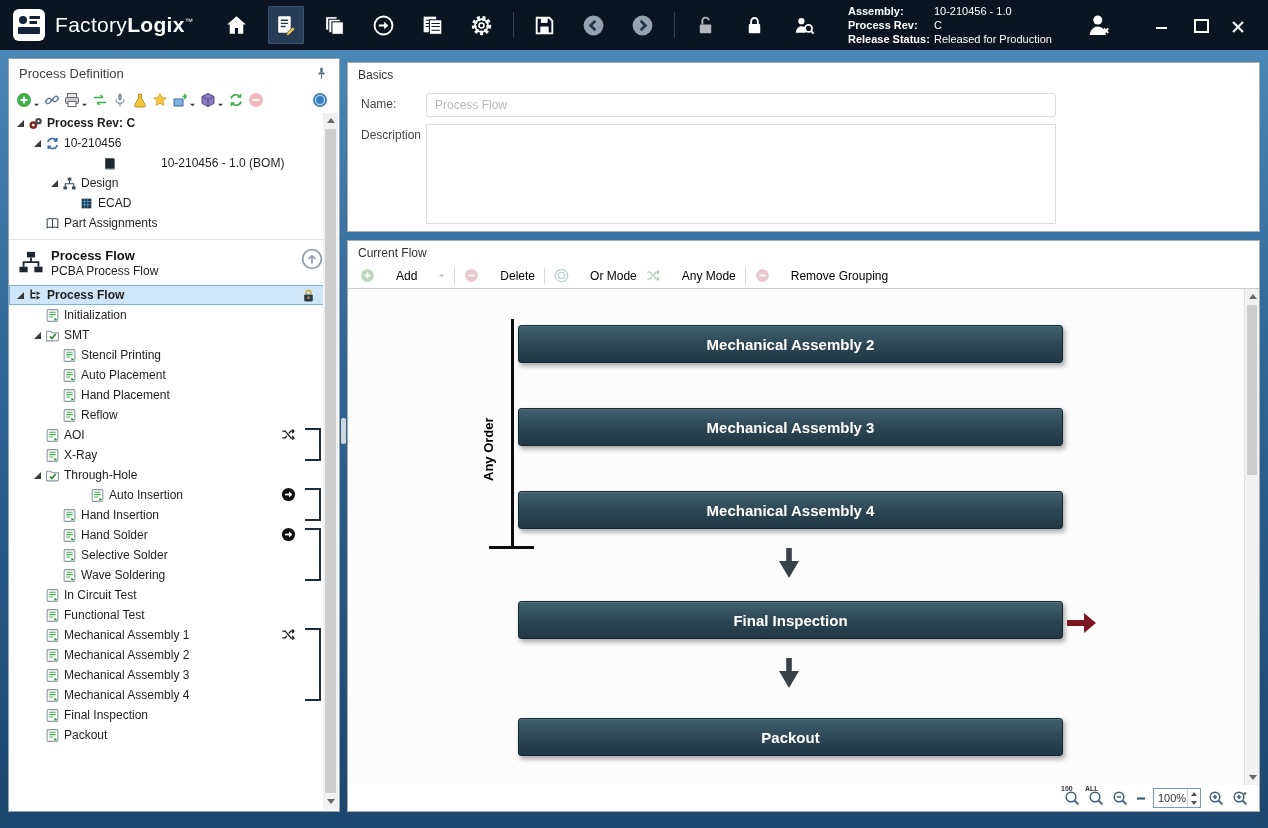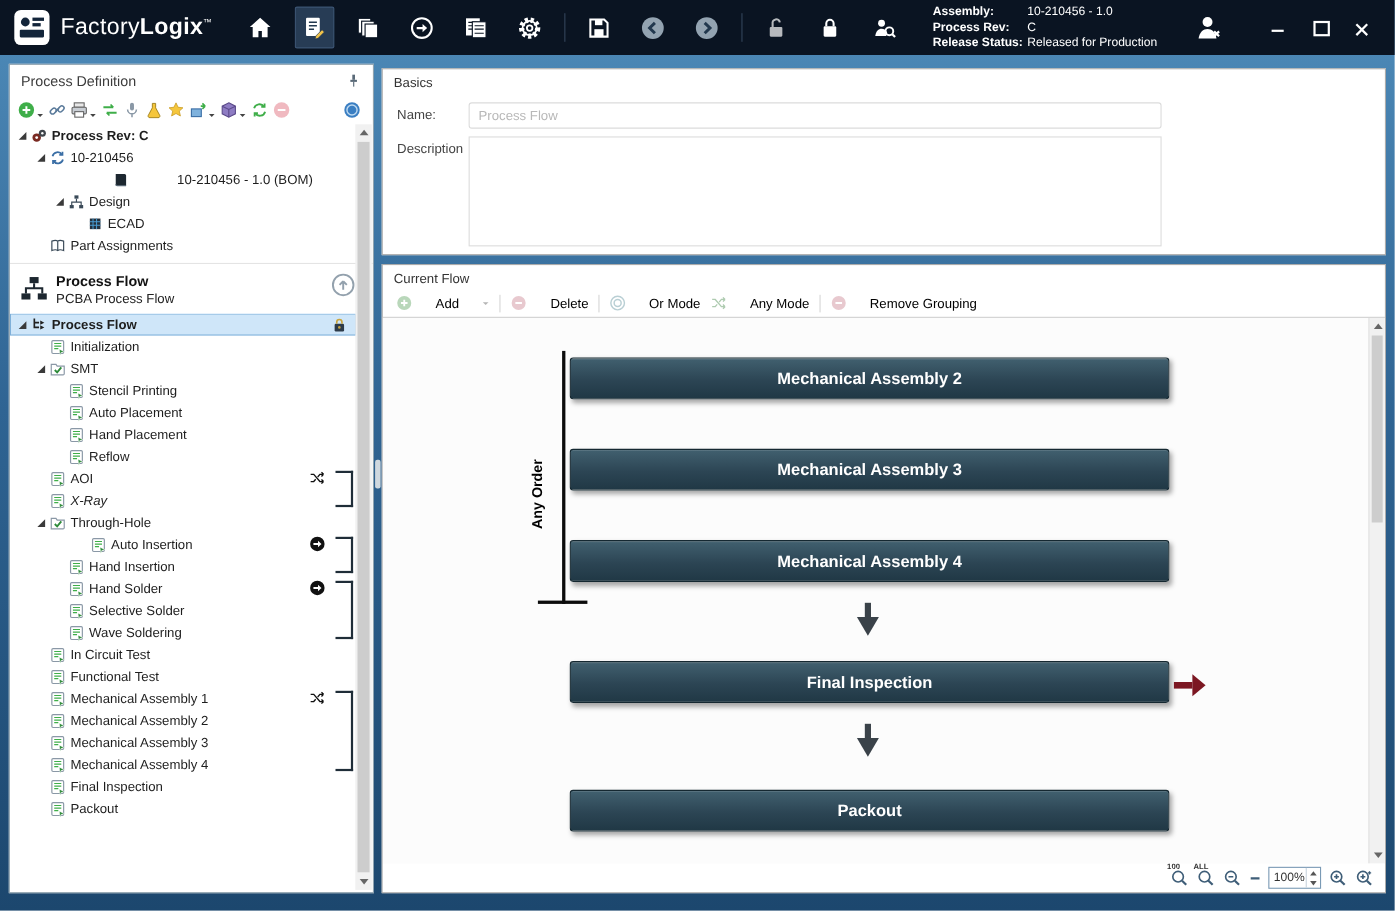--- a/index.html
+++ b/index.html
@@ -515,42 +515,42 @@
             <span class="exp"></span>
             <span class="ic ti">
               <svg viewBox="0 0 14 14">
                 <rect x="2" y="1.5" width="10" height="11" rx="1" fill="#fff" stroke="#8a98a6"></rect>
                 <path d="M4 4h6M4 6.2h6M4 8.4h3.5" stroke="#3fae49" stroke-width="1"></path>
                 <path d="m8.3 8.8 4.2 2.1-2.7.8-.8 2.4z" fill="#2e8b3a" stroke="#fff" stroke-width=".4"></path>
               </svg>
             </span>
             <span class="tlab">AOI</span>
           </div>
-          <div class="trow" style="padding-left: 21px; font-style: italic;">
+          <div class="trow" style="padding-left: 21px;">
             <span class="exp"></span>
             <span class="ic ti">
               <svg viewBox="0 0 14 14">
                 <rect x="2" y="1.5" width="10" height="11" rx="1" fill="#fff" stroke="#8a98a6"></rect>
                 <path d="M4 4h6M4 6.2h6M4 8.4h3.5" stroke="#3fae49" stroke-width="1"></path>
                 <path d="m8.3 8.8 4.2 2.1-2.7.8-.8 2.4z" fill="#2e8b3a" stroke="#fff" stroke-width=".4"></path>
               </svg>
             </span>
             <span class="tlab">X-Ray</span>
           </div>
           <div class="trow" style="padding-left: 21px;">
             <span class="exp open"></span>
             <span class="ic ti">
               <svg viewBox="0 0 14 14">
                 <path d="M1.5 3h4l1 1.5h6V11a1 1 0 0 1-1 1h-10z" fill="#fff" stroke="#8a98a6"></path>
                 <path d="m4.5 7.8 2 2 3.5-4.3" fill="none" stroke="#2e8b3a" stroke-width="1.6"></path>
               </svg>
             </span>
             <span class="tlab">Through-Hole</span>
           </div>
-          <div class="trow" style="padding-left: 58px;">
+          <div class="trow" style="padding-left: 38px; margin-left: 28px;">
             <span class="exp"></span>
             <span class="ic ti">
               <svg viewBox="0 0 14 14">
                 <rect x="2" y="1.5" width="10" height="11" rx="1" fill="#fff" stroke="#8a98a6"></rect>
                 <path d="M4 4h6M4 6.2h6M4 8.4h3.5" stroke="#3fae49" stroke-width="1"></path>
                 <path d="m8.3 8.8 4.2 2.1-2.7.8-.8 2.4z" fill="#2e8b3a" stroke="#fff" stroke-width=".4"></path>
               </svg>
             </span>
             <span class="tlab">Auto Insertion</span>
           </div>

